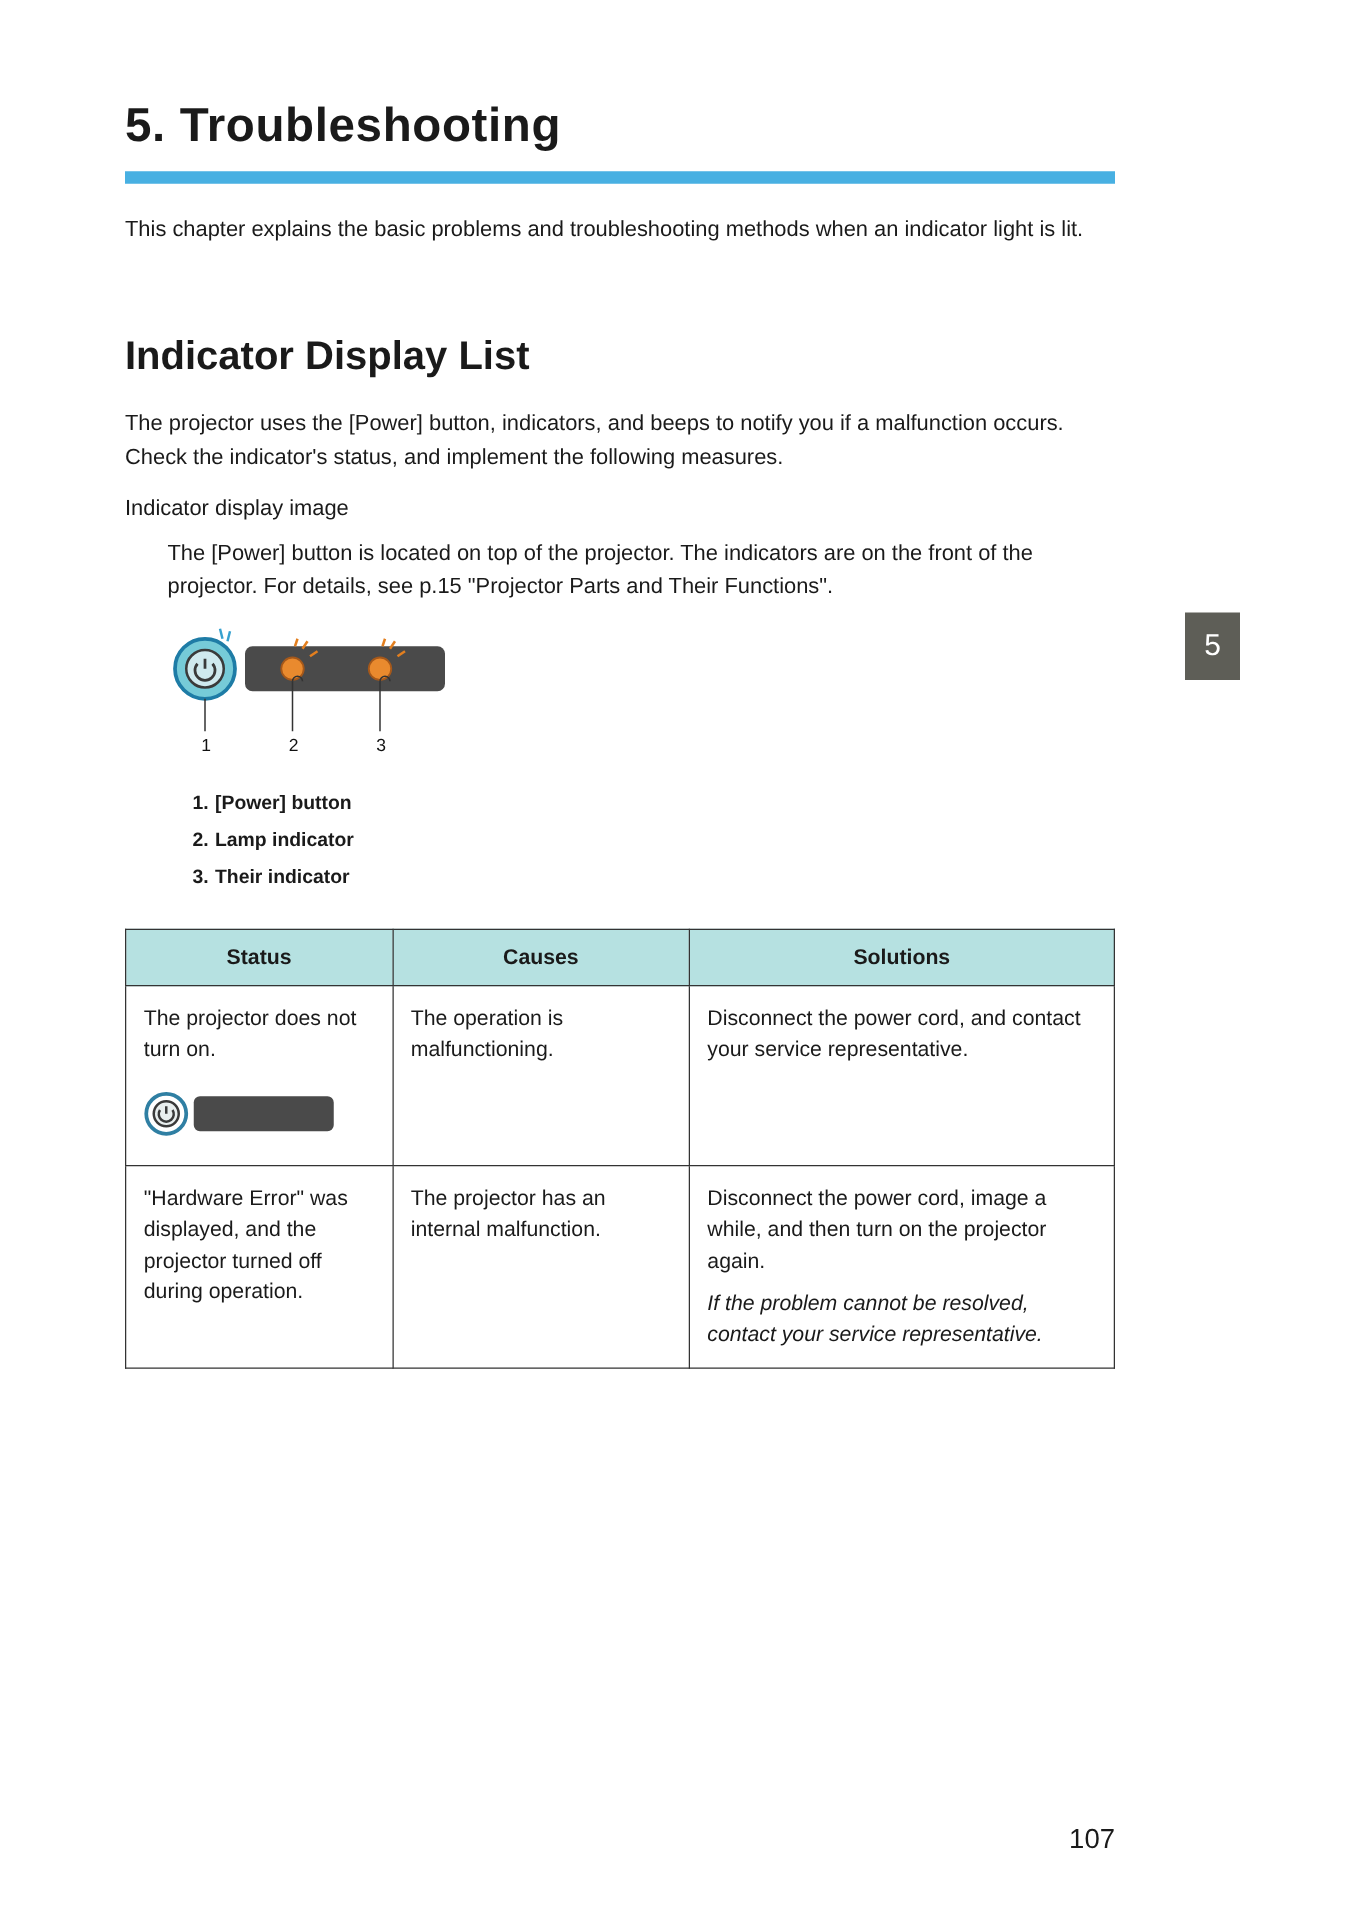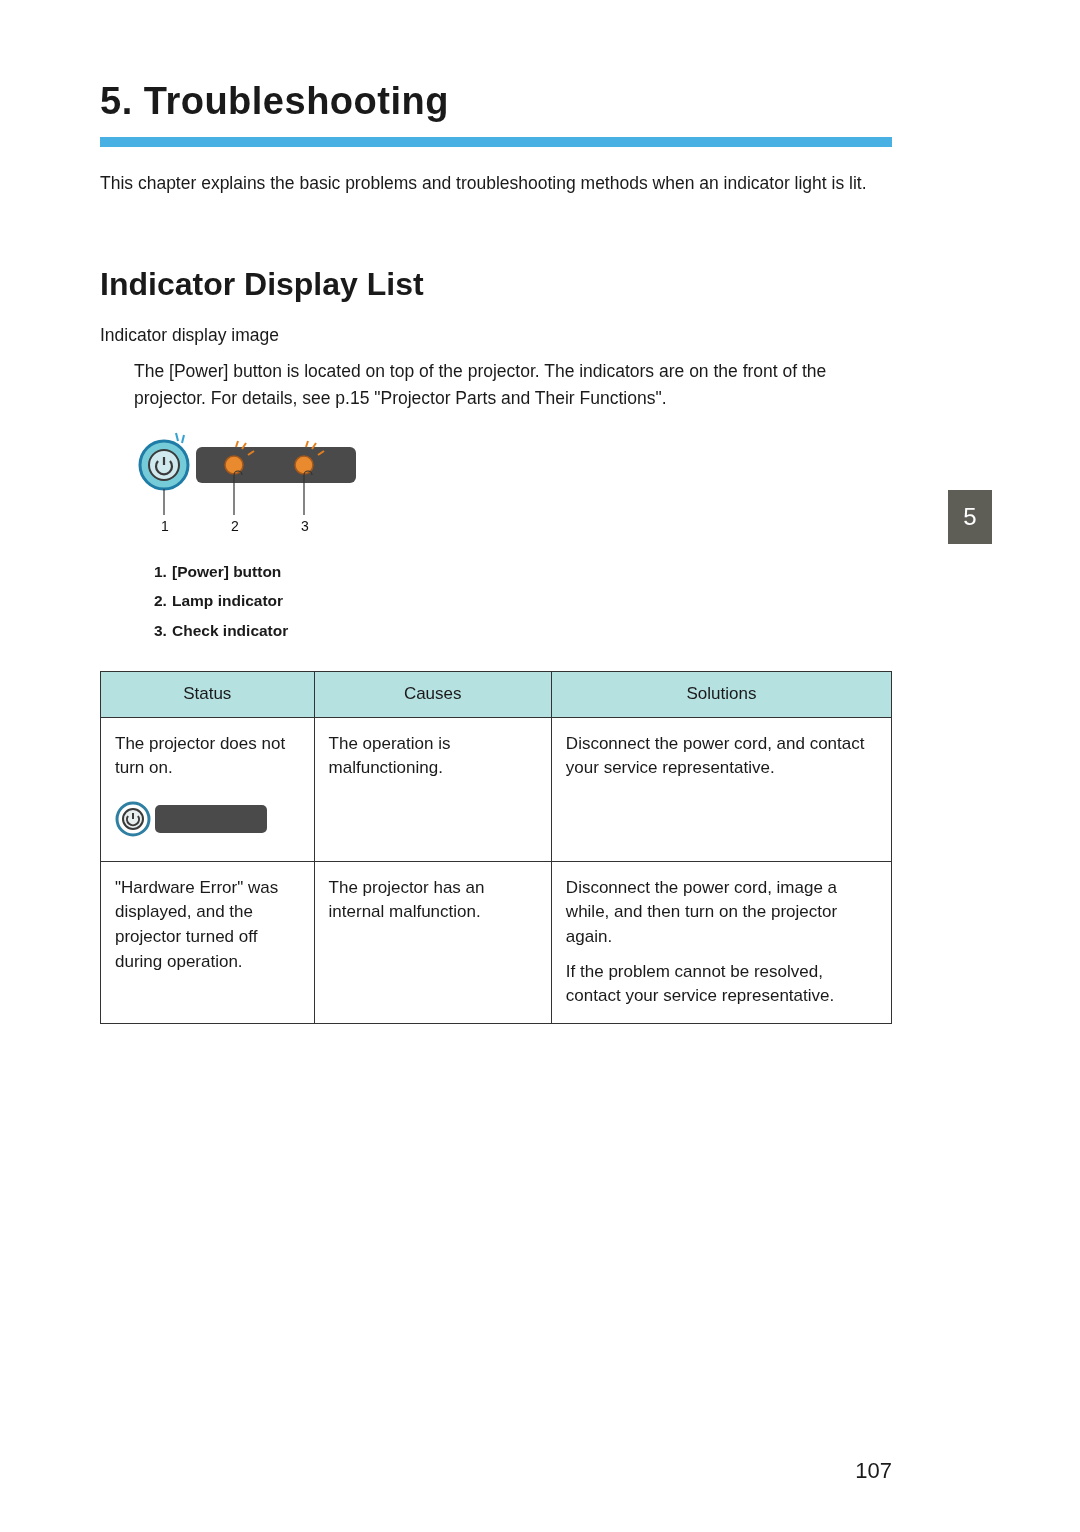--- a/index.html
+++ b/index.html
@@ -12,42 +12,43 @@
   p.body { font-size: 17.5px; line-height: 1.5; margin-bottom: 18px; }
   h3.sub-heading { font-size: 17.5px; font-weight: 400; margin-bottom: 12px; }
   .indented { margin-left: 34px; }
   .diagram-wrap { margin: 10px 0 14px 34px; }
   .diagram-code { font-size: 10px; color: #666; margin-left: 180px; margin-top: 2px; }
   ol.legend { list-style: none; margin: 10px 0 26px 54px; }
   ol.legend li { font-size: 15.5px; font-weight: 700; line-height: 1.9; }
   ol.legend li .num { display: inline-block; width: 18px; }
   table.tbl { width: 100%; border-collapse: collapse; }
   table.tbl th, table.tbl td { border: 1px solid #333; padding: 14px 14px; vertical-align: top; font-size: 17px; line-height: 1.45; text-align: left; font-weight: 400; }
-  table.tbl th { background: #b6e1e1; text-align: center; font-weight: 400; padding: 10px 11px; }
+  table.tbl th { background: #b6e1e1; text-align: center; font-weight: 700; padding: 10px 11px; }
   table.tbl td.col1 { width: 27%; margin-top: 36px; }
   table.tbl td.col2 { width: 30%; }
   table.tbl td.col3 { width: 43%; }
   .tab { position: absolute; right: 0; top: 490px; width: 44px; height: 54px; background: #5e5e57; color: #fff; font-size: 24px; display: flex; align-items: center; justify-content: center; font-weight: 400; }
   .page-num { position: absolute; right: 100px; bottom: 48px; font-size: 22px; }
   .status-icon-row { margin-top: 18px; }
-  .sol-gap { margin-top: 10px; }
+  .sol-gap { margin-top: 10px; font-style: italic; }
 </style>
 </head>
 <body>
 
 <div class="page">
   <h1 class="chapter-title">
     <span>5.</span>
     <span>Troubleshooting</span>
   </h1>
   <div class="title-underline"></div>
 
   <p class="intro">This chapter explains the basic problems and troubleshooting methods when an indicator light is lit.</p>
 
   <h2 class="section-title">Indicator Display List</h2>
+  <p class="body">The projector uses the [Power] button, indicators, and beeps to notify you if a malfunction occurs. Check the indicator's status, and implement the following measures.</p>
 
   <h3 class="sub-heading">Indicator display image</h3>
   <p class="body indented">The [Power] button is located on top of the projector. The indicators are on the front of the projector. For details, see p.15 "Projector Parts and Their Functions".</p>
 
   <div class="diagram-wrap">
     <svg width="230" height="110" viewBox="0 0 230 110">
 
       <g stroke="#37a1cf" stroke-width="2">
         <line x1="42" y1="4" x2="44" y2="12"></line>
         <line x1="50" y1="6" x2="48" y2="14"></line>
@@ -89,21 +90,21 @@
       </g>
       <text x="27" y="102" font-size="14" fill="#111">1</text>
       <text x="97" y="102" font-size="14" fill="#111">2</text>
       <text x="167" y="102" font-size="14" fill="#111">3</text>
     </svg>
   </div>
 
   <ol class="legend">
     <li><span class="num">1.</span><span>[Power] button</span></li>
     <li><span class="num">2.</span><span>Lamp indicator</span></li>
-    <li><span class="num">3.</span><span>Check indicator</span></li>
+    <li><span class="num">3.</span><span>Their indicator</span></li>
   </ol>
 
   <table class="tbl">
     <thead>
       <tr>
         <th>Status</th>
         <th>Causes</th>
         <th>Solutions</th>
       </tr>
     </thead>

